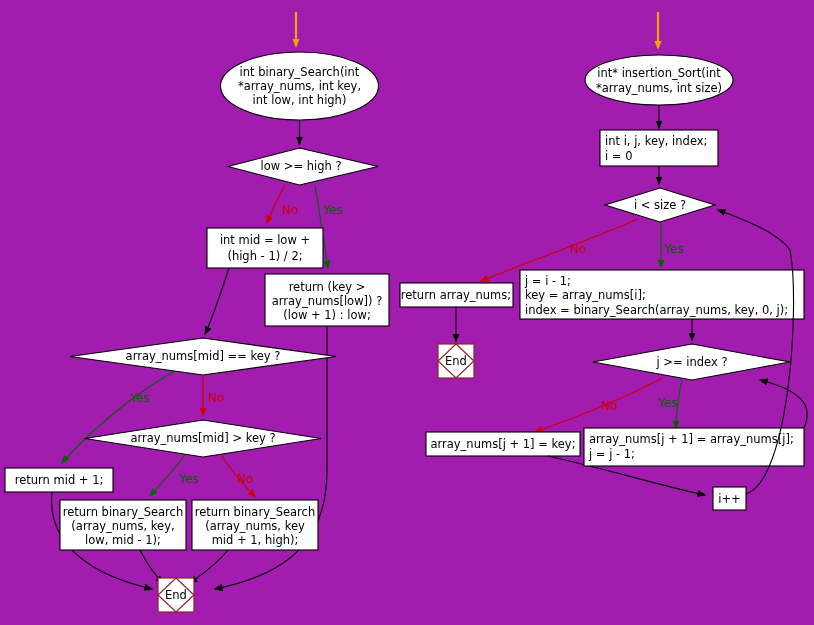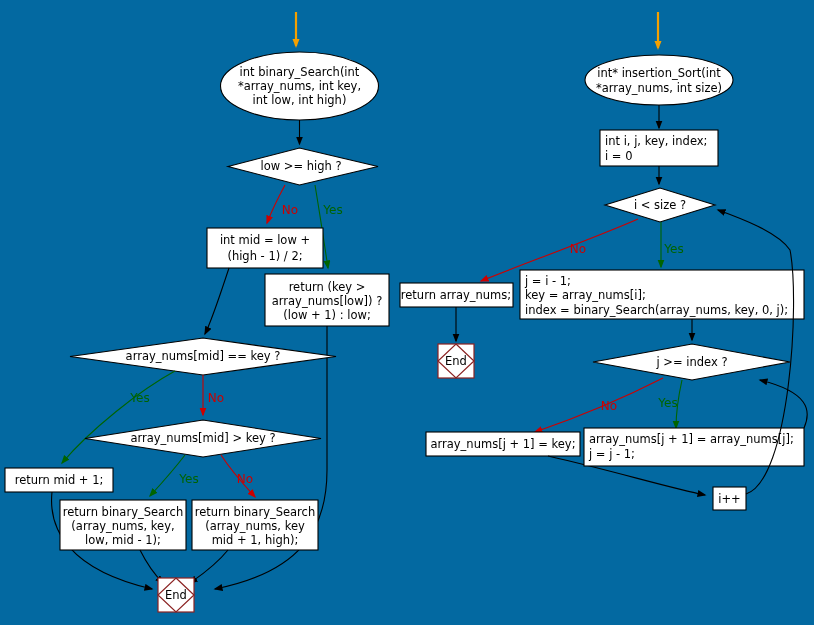--- a/index.html
+++ b/index.html
@@ -10,21 +10,21 @@
   body {
     font-family: "DejaVu Sans", sans-serif;
     width: 814px;
     height: 625px;
     overflow: hidden;
   }
   #canvas {
     position: relative;
     width: 814px;
     height: 625px;
-    background: #0369a1;
+    background: #a21caf;
   }
   svg#flow {
     position: absolute;
     top: 0;
     left: 0;
     width: 814px;
     height: 625px;
   }
   .node-text {
     font-family: "DejaVu Sans", sans-serif;

